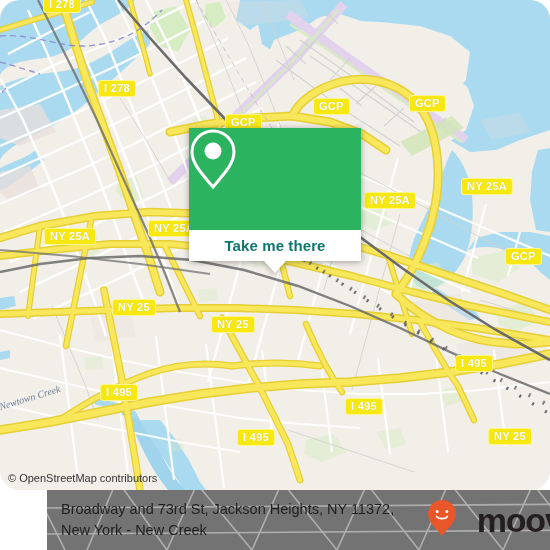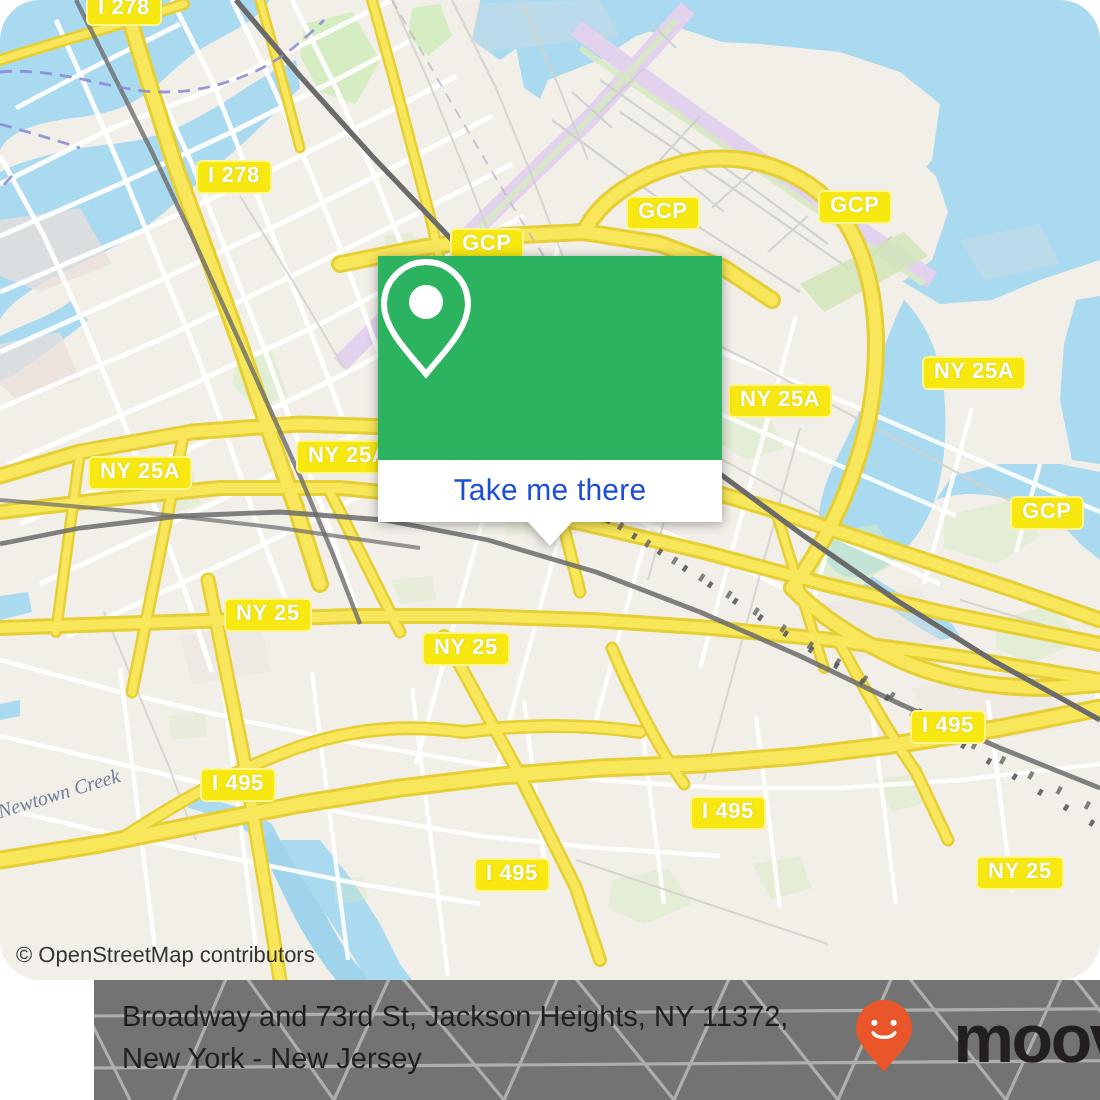--- a/index.html
+++ b/index.html
@@ -67,22 +67,23 @@
     display:flex; align-items:center; justify-content:center;
   }
   .popup-body {
     height:31px;
     background:#ffffff;
     display:flex; align-items:center; justify-content:center;
   }
   .popup-body span {
     font-family:"Liberation Sans", sans-serif;
     font-size:15px;
-    color:#1d4ed8;
+    color:#0f766e;
     letter-spacing:.1px;
+    font-weight:bold;
   }
   .popup-tail {
     position:absolute;
     left:50%; top:133px;
     margin-left:-11px;
     width:0; height:0;
     border-left:11px solid transparent;
     border-right:11px solid transparent;
     border-top:12px solid #ffffff;
   }
@@ -440,21 +441,21 @@
                  M290,60 L320,-6 L372,60 M372,60 L402,-8 L456,60 M456,60 L486,-6 L538,60"></path>
         <path d="M0,18 L550,14"></path>
         <path d="M0,44 L550,40"></path>
         <path d="M18,60 L-6,12 M520,60 L548,8"></path>
       </g>
     </svg>
 
     <div class="footer-inner">
       <div class="footer-text">
         <span class="l1">Broadway and 73rd St, Jackson Heights, NY 11372,</span>
-        <span class="l2">New York - New Jersey</span>
+        <span class="l2">New York - New Creek</span>
       </div>
 
       <div class="moovit-logo">
         <span>
           <svg width="30" height="38" viewBox="0 0 30 38">
             <path d="M15 1 C7.3 1 1 7.3 1 15 C1 23 9 29 15 37 C21 29 29 23 29 15 C29 7.3 22.7 1 15 1 Z" fill="#e8562a"></path>
             <circle cx="10.2" cy="12.4" r="1.5" fill="#ffffff"></circle>
             <circle cx="19.8" cy="12.4" r="1.5" fill="#ffffff"></circle>
             <path d="M9.6 17.4 C11.4 20.4 18.6 20.4 20.4 17.4" stroke="#ffffff" stroke-width="1.7" fill="none" stroke-linecap="round"></path>
           </svg>

